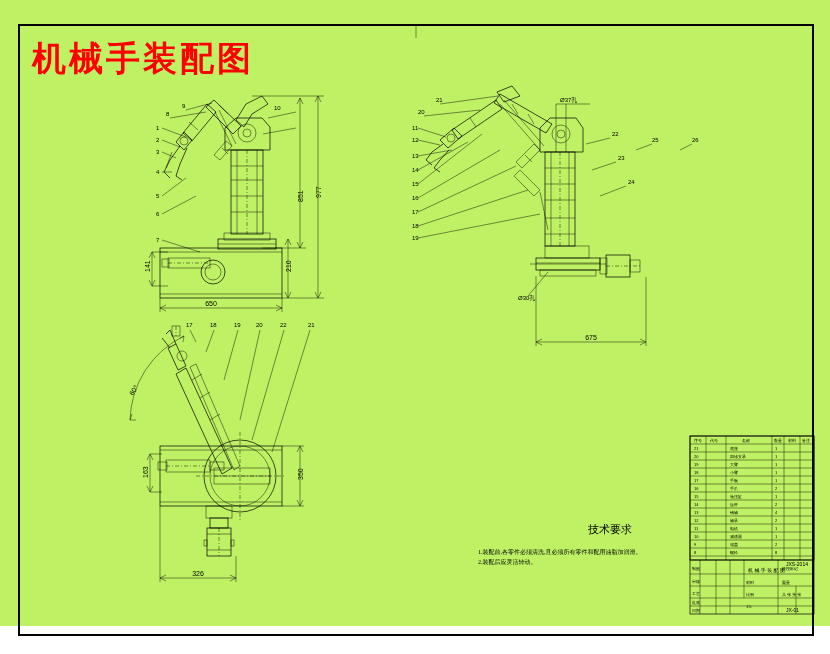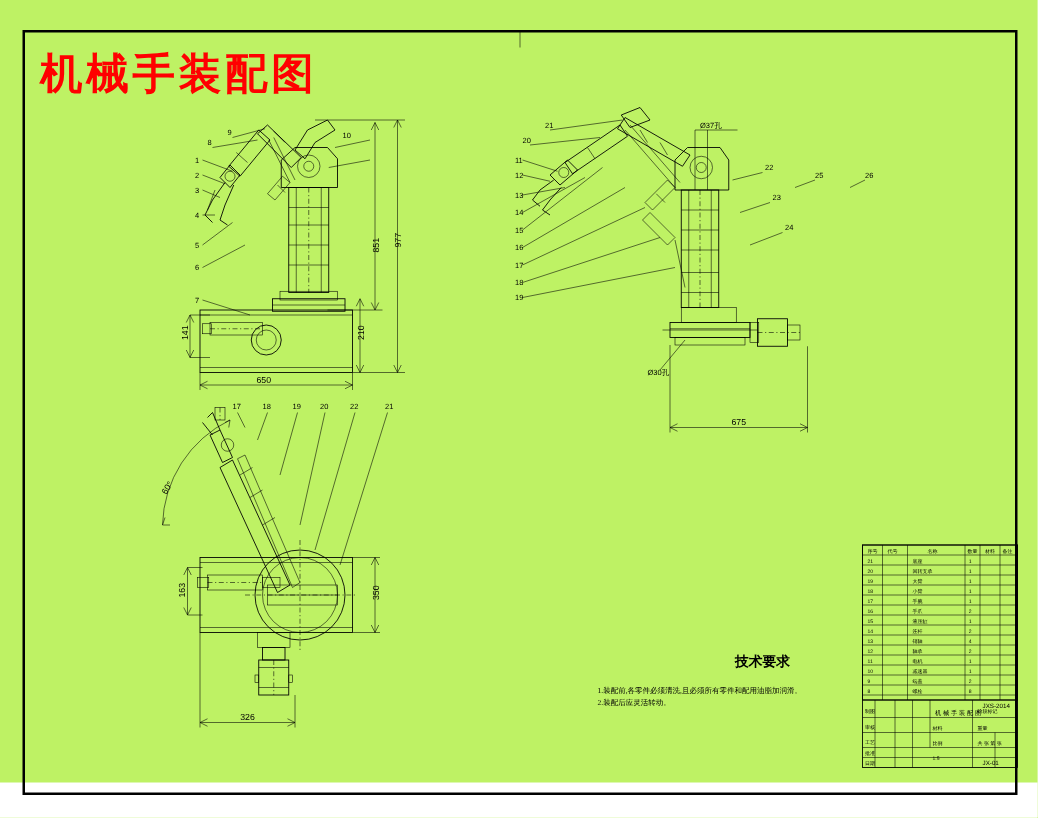--- a/index.html
+++ b/index.html
@@ -37,21 +37,21 @@
     font-family: "Liberation Serif", serif;
     font-weight: bold;
     font-size: 34px;
     color: #ff0000;
     letter-spacing: 3px;
     white-space: nowrap;
   }
   .tech-title {
     position: absolute;
     font-family: "Liberation Serif", serif;
-    font-weight: bold;
+    font-weight: normal;
     font-size: 11px;
     color: #000;
     white-space: nowrap;
   }
   .tech-line {
     position: absolute;
     font-family: "Liberation Serif", serif;
     font-size: 6px;
     color: #000;
     white-space: nowrap;

